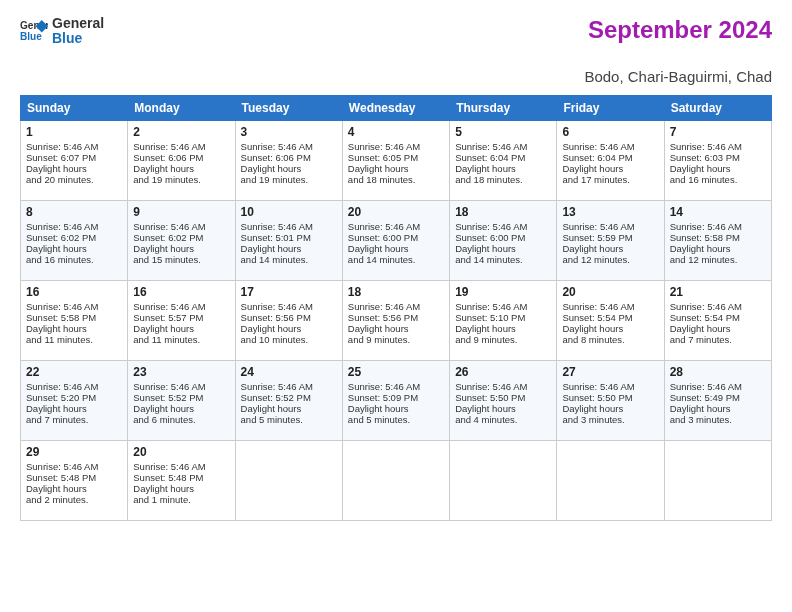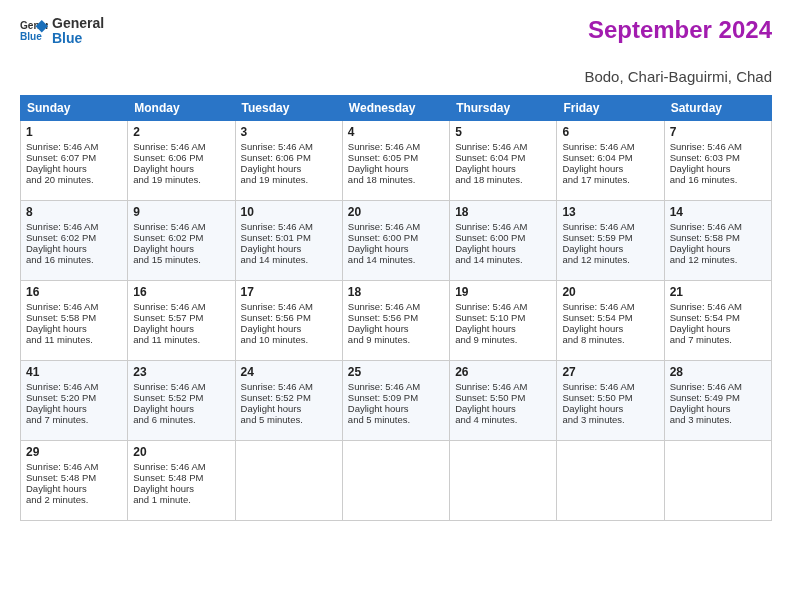--- a/index.html
+++ b/index.html
@@ -263,21 +263,21 @@
           <td>
         <span class="day-num">21</span>
         <span>Sunrise: 5:46 AM</span><br>
         <span>Sunset: 5:54 PM</span><br>
         <span>Daylight hours</span><br>
         <span>and 7 minutes.</span>
       </td>
         </tr>
         <tr class="week-row">
           <td>
-        <span class="day-num">41</span>
+        <span class="day-num">22</span>
         <span>Sunrise: 5:46 AM</span><br>
         <span>Sunset: 5:20 PM</span><br>
         <span>Daylight hours</span><br>
         <span>and 7 minutes.</span>
       </td>
           <td>
         <span class="day-num">23</span>
         <span>Sunrise: 5:46 AM</span><br>
         <span>Sunset: 5:52 PM</span><br>
         <span>Daylight hours</span><br>

